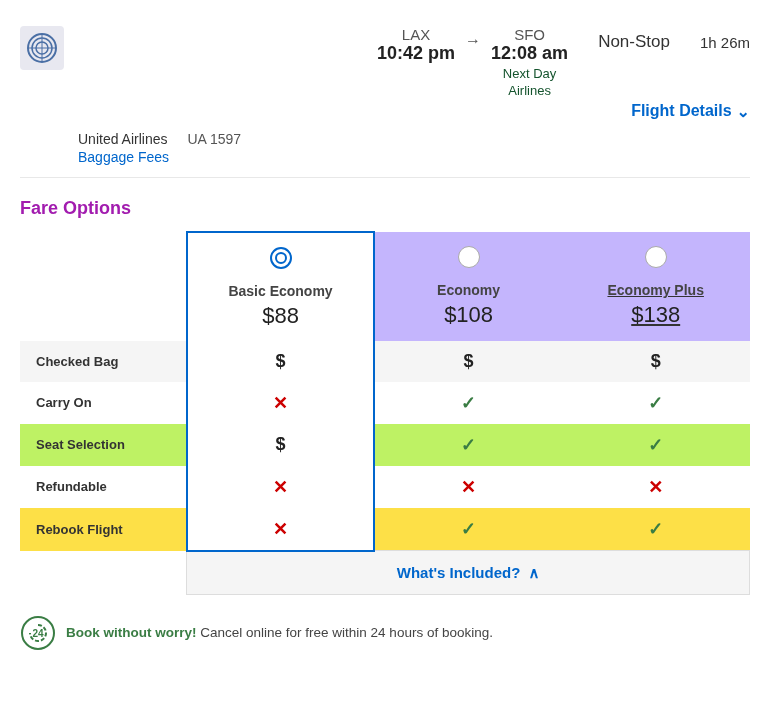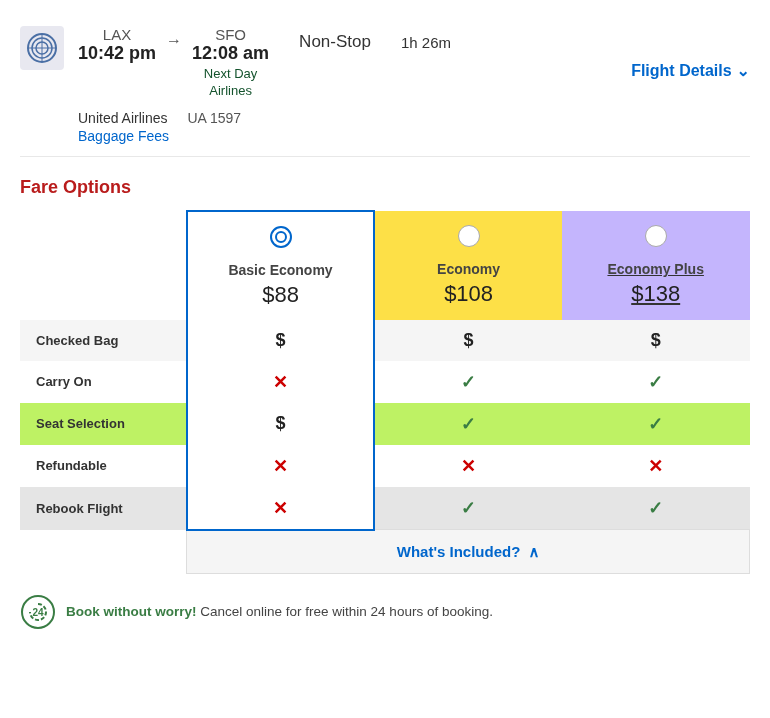--- a/index.html
+++ b/index.html
@@ -77,21 +77,21 @@
       margin-left: auto;
       color: #0066cc;
       font-size: 16px;
       font-weight: 600;
       display: flex;
       align-items: center;
       gap: 5px;
       cursor: pointer;
       background: none;
       border: none;
-      margin-top: 16px;
+      margin-top: 2px;
     }
     .airline-info {
       margin-top: 10px;
       font-size: 14px;
       color: #333;
     }
     .airline-name {
       font-weight: 400;
     }
     .flight-number {
@@ -106,21 +106,21 @@
       cursor: pointer;
     }
 
     
     .fare-section {
       margin-top: 20px;
     }
     .fare-title {
       font-size: 18px;
       font-weight: 700;
-      color: #b91c1c;
+      color: #a21caf;
       margin-bottom: 12px;
     }
     .fare-table {
       width: 100%;
       border-collapse: collapse;
       position: relative;
     }
     .fare-table th, .fare-table td {
       padding: 10px 16px;
       text-align: center;
@@ -208,21 +208,21 @@
     <svg class="airline-logo" viewBox="0 0 44 44" xmlns="http://www.w3.org/2000/svg">
       <rect width="44" height="44" rx="4" fill="#e8e8f0"></rect>
       <circle cx="22" cy="22" r="14" fill="none" stroke="#4a6fa5" stroke-width="2"></circle>
       <circle cx="22" cy="22" r="10" fill="none" stroke="#4a6fa5" stroke-width="1.5"></circle>
       <circle cx="22" cy="22" r="6" fill="none" stroke="#4a6fa5" stroke-width="1.5"></circle>
       <line x1="22" y1="8" x2="22" y2="36" stroke="#4a6fa5" stroke-width="1"></line>
       <line x1="8" y1="22" x2="36" y2="22" stroke="#4a6fa5" stroke-width="1"></line>
     </svg>
 
     <div style="flex:1;">
-      <div style="display:flex; align-items:center; justify-content:space-between;">
+      <div style="display:flex; align-items:flex-end; justify-content:space-between;flex-direction:column;">
 
         <div style="display:flex; align-items:flex-start; gap:0;">
 
           <div class="airport">
             <span class="airport-code">LAX</span>
             <span class="time">10:42 pm</span>
           </div>
           <span class="arrow">→</span>
 
           <div class="dest-col">
@@ -269,21 +269,21 @@
             <div style="display:flex; justify-content:center; align-items:center;">
 
               <div style="width:22px;height:22px;border-radius:50%;border:2px solid #0066cc;display:flex;align-items:center;justify-content:center;background:#fff;">
                 <div style="width:12px;height:12px;border-radius:50%;border:2px solid #0066cc;background:#fff;"></div>
               </div>
             </div>
             <div class="fare-name">Basic Economy</div>
             <div class="fare-price">$88</div>
           </th>
 
-          <th style="background:#fde047; width:180px;">
+          <th style="background:#c4b5fd; width:180px;">
             <div style="display:flex; justify-content:center; align-items:center;">
               <div class="radio-icon"></div>
             </div>
             <div class="fare-name">Economy</div>
             <div class="fare-price">$108</div>
           </th>
 
           <th style="background:#c4b5fd; width:180px;text-decoration:underline;">
             <div style="display:flex; justify-content:center; align-items:center;">
               <div class="radio-icon"></div>
@@ -316,21 +316,21 @@
           <td><span class="check-green">✓</span></td>
         </tr>
 
         <tr style="background:#fff;">
           <td>Refundable</td>
           <td style="background:#fff; border-left:2px solid #0066cc; border-right:2px solid #0066cc;"><span class="cross-red">✕</span></td>
           <td><span class="cross-red">✕</span></td>
           <td><span class="cross-red">✕</span></td>
         </tr>
 
-        <tr style="background:#e5e5e5;">
+        <tr style="background:#fde047;">
           <td>Rebook Flight</td>
           <td style="background:#fff; border-left:2px solid #0066cc; border-right:2px solid #0066cc; border-bottom:2px solid #0066cc;"><span class="cross-red">✕</span></td>
           <td><span class="check-green">✓</span></td>
           <td><span class="check-green">✓</span></td>
         </tr>
 
         <tr>
           <td></td>
           <td colspan="3" style="background:#f5f5f5; border:1px solid #ddd; text-align:center; padding:12px;">
             <span class="whats-included-link">

